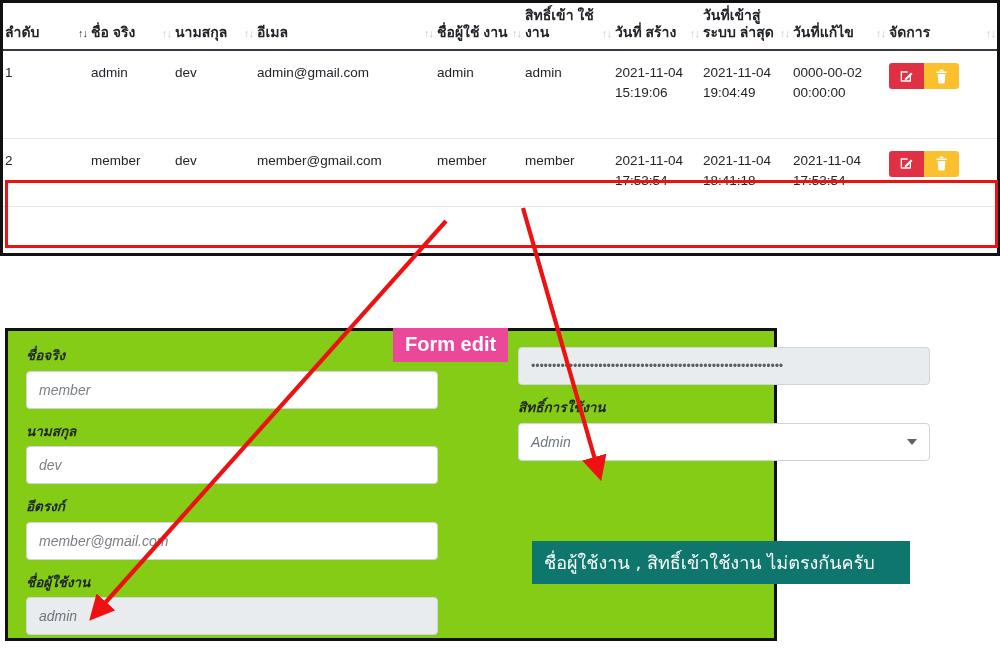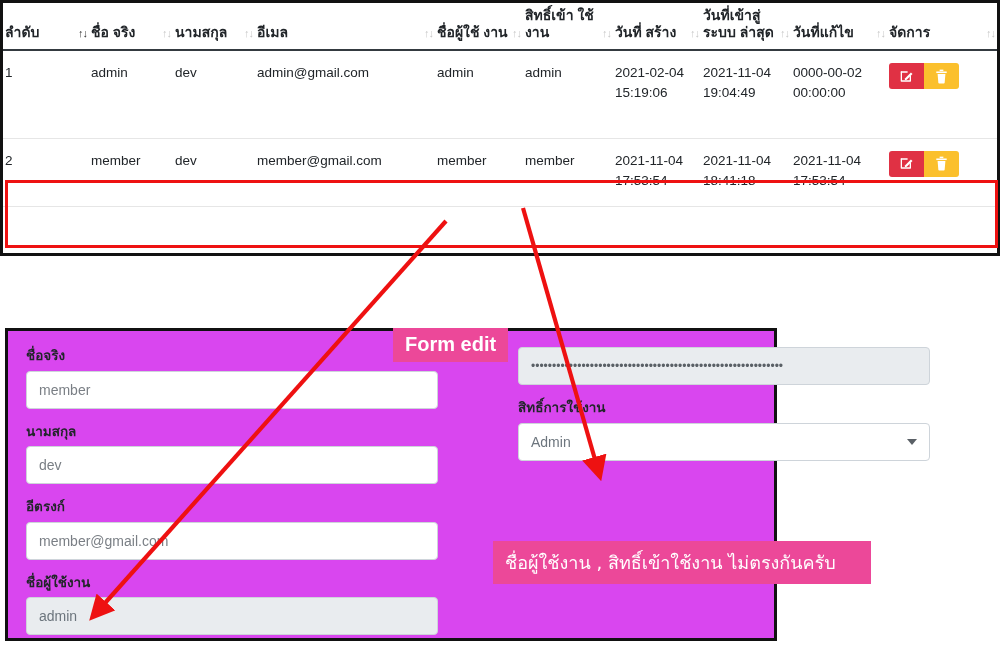--- a/index.html
+++ b/index.html
@@ -82,21 +82,22 @@
   }
   .btn-edit{background:#e03144;border-radius:3px 0 0 3px;}
   .btn-del{background:#fbc02d;border-radius:0 3px 3px 0;}
   .btn-act svg{display:block;}
 
   
   .form-panel{
     position:absolute;left:5px;top:328px;width:772px;height:313px;
     border:3px solid #111111;
     box-sizing:border-box;
-    background:#d946ef;
+    background:#84cc16;
+    font-style:italic;
   }
   .form-grid{
     position:absolute;left:0;top:0;width:100%;height:100%;
   }
   .col-left{position:absolute;left:18px;top:16px;width:412px;}
   .col-right{position:absolute;left:510px;top:16px;width:412px;}
 
   .fld{margin-bottom:14px;}
   .fld-label{
     font-size:13.5px;font-weight:bold;color:#212529;
@@ -135,23 +136,23 @@
     background:#ec4899;color:#ffffff;
     font-size:20px;font-weight:bold;
     padding:4px 12px 6px 12px;
     line-height:1.2;
     white-space:nowrap;
     z-index:8;
   }
 
   
   .alert-blue{
-    position:absolute;left:493px;top:541px;
+    position:absolute;left:532px;top:541px;
     width:378px;height:43px;
-    background:#ec4899;
+    background:#0f766e;
     color:#ffffff;
     display:flex;align-items:center;
     padding-left:12px;
     box-sizing:border-box;
     font-size:18px;
     font-family:"DejaVu Sans","Liberation Sans",sans-serif;
     white-space:nowrap;
   }
 
   
@@ -241,21 +242,21 @@
         </tr>
       </thead>
       <tbody>
         <tr style="height:88px">
           <td class="c-order">1</td>
           <td>admin</td>
           <td>dev</td>
           <td>admin@gmail.com</td>
           <td>admin</td>
           <td>admin</td>
-          <td>2021-02-04 15:19:06</td>
+          <td>2021-11-04 15:19:06</td>
           <td>2021-11-04 19:04:49</td>
           <td>0000-00-02 00:00:00</td>
           <td>
             <span class="actions">
               <span class="btn-act btn-edit">
                 <svg width="15" height="15" viewBox="0 0 16 16" fill="none">
                   <path d="M2.5 3.2h6.2" stroke="#fff" stroke-width="1.4" stroke-linecap="round"></path>
                   <path d="M2.5 3.2v9.6h9.6V7.6" stroke="#fff" stroke-width="1.4" stroke-linecap="round" stroke-linejoin="round" fill="none"></path>
                   <path d="M6.6 9.8l6.1-6.1 1.7 1.7-6.1 6.1-2.2.5z" fill="#fff"></path>
                 </svg>

